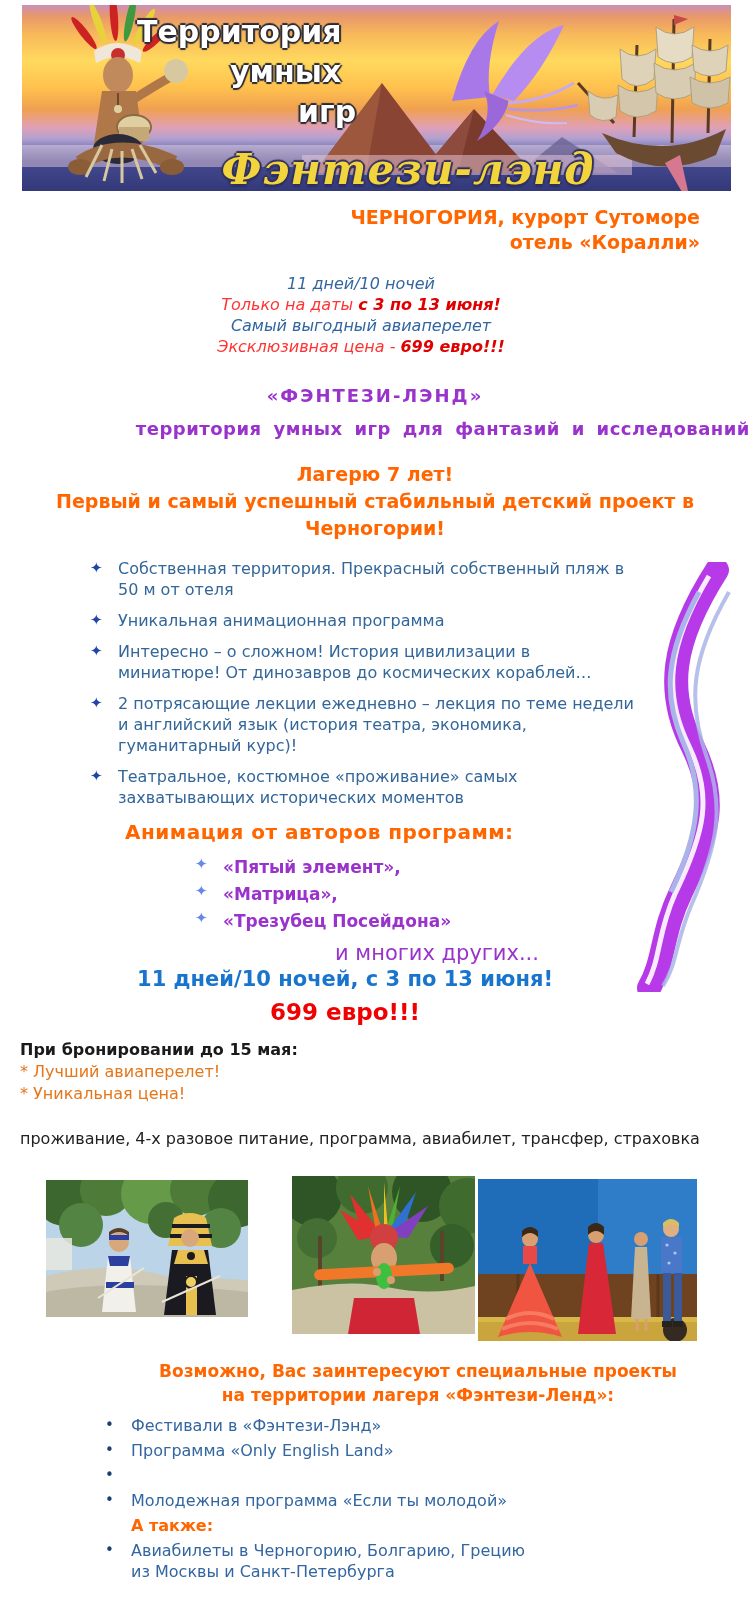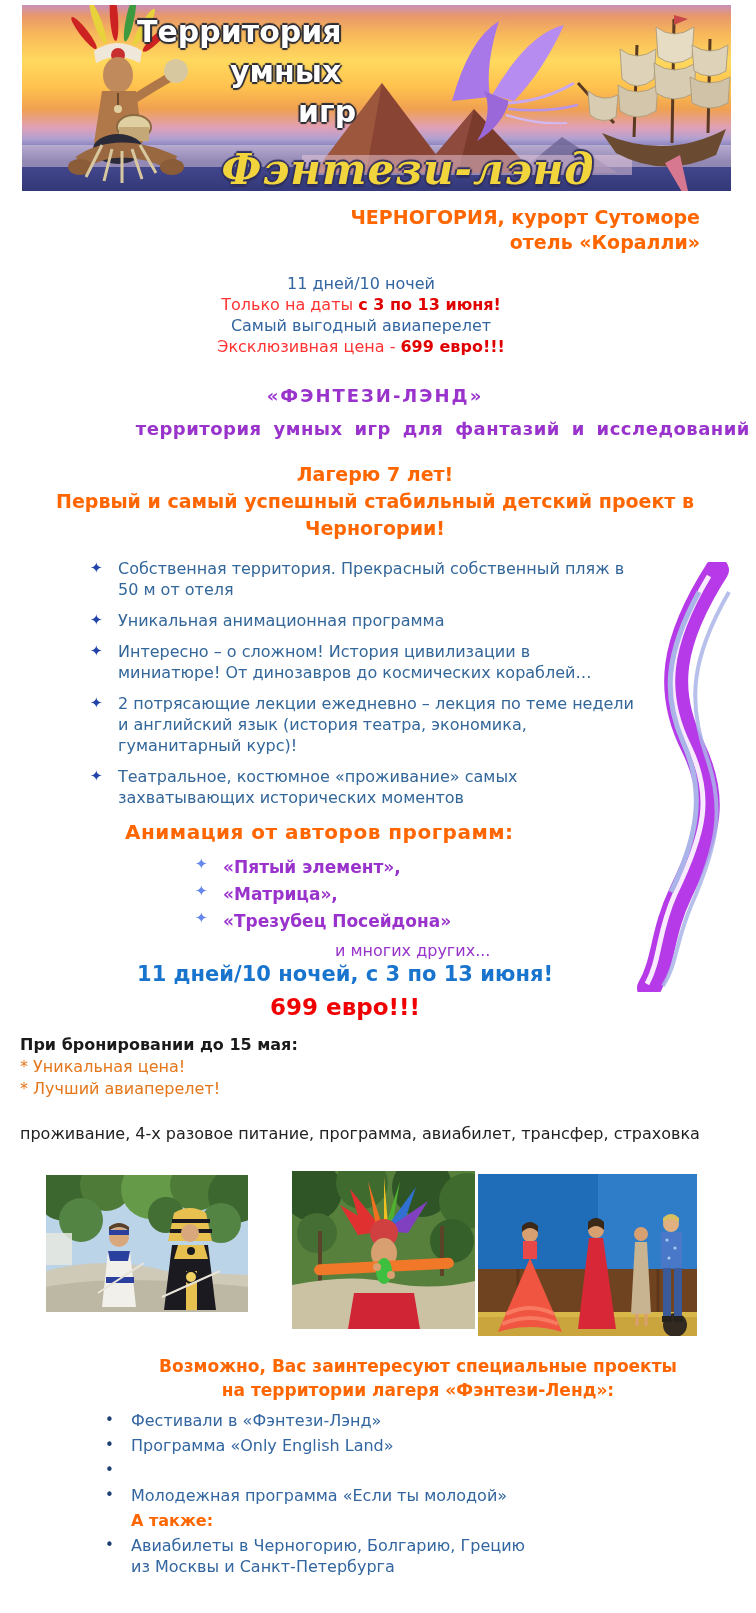--- a/index.html
+++ b/index.html
@@ -15,39 +15,39 @@
     text-shadow:-2px 0 1px #2a2a34,2px 0 1px #2a2a34,0 -2px 1px #2a2a34,0 2px 1px #2a2a34;}
   .tag1{left:115px;top:12px;} .tag2{left:208px;top:52px;} .tag3{left:276px;top:92px;}
   .banner-logo{position:absolute;left:196px;top:140px;width:380px;text-align:center;
     font-family:"DejaVu Serif","Liberation Serif",serif;font-style:italic;font-weight:bold;
     font-size:42px;color:#f2d43c;letter-spacing:1px;
     text-shadow:-2px 0 1px #303060,2px 0 1px #303060,0 -2px 1px #303060,0 3px 1px #303060;}
 
   
   .hotel{margin-top:14px;padding-right:56px;text-align:right;color:#FF6600;
          font-weight:bold;font-size:19px;line-height:25px;}
-  .intro{width:722px;margin-top:18px;text-align:center;font-size:16px;line-height:21px;}
+  .intro{width:722px;margin-top:18px;text-align:center;font-size:16px;line-height:21px;font-style:italic;}
   .c-blue{color:#3366A0;} .c-red{color:#FF3333;} .c-red-b{color:#E00000;font-weight:bold;}
   .title-purple{width:750px;margin-top:28px;text-align:center;color:#9933CC;
     font-weight:bold;font-size:18px;letter-spacing:2px;}
   .subtitle-purple{width:750px;margin-top:12px;text-align:right;color:#9933CC;
     font-weight:bold;font-size:18px;letter-spacing:.5px;word-spacing:5px;}
   .about{width:722px;margin-top:22px;text-align:center;color:#FF6600;
     font-weight:bold;font-size:19px;line-height:27px;padding-left:14px;}
 
   .features{margin:16px 0 0 90px;width:545px;}
   .feature{display:flex;margin-bottom:10px;color:#336699;font-size:16px;line-height:21px;}
   .star{flex:0 0 28px;color:#2244AA;font-size:15px;line-height:21px;}
   .star-lt{color:#6688EE;}
 
   .anim-heading{margin:12px 0 0 125px;color:#FF6600;font-weight:bold;font-size:20px;
     letter-spacing:.5px;}
   .programs{margin:10px 0 0 195px;}
   .program{display:flex;color:#9933CC;font-weight:bold;font-size:17px;line-height:27px;}
-  .others{margin:6px 0 0 335px;color:#9933CC;font-size:16px;}
+  .others{margin:6px 0 0 335px;color:#9933CC;font-size:21px;}
   .dates-line{width:690px;margin-top:2px;text-align:center;color:#1874CD;
     font-weight:bold;font-size:21px;}
   .price-line{width:690px;margin-top:8px;text-align:center;color:#F00000;
     font-weight:bold;font-size:23px;}
 
   .booking{margin:14px 0 0 20px;font-size:16px;line-height:22px;}
   .booking-h{color:#1a1a1a;font-weight:bold;}
   .booking-i{color:#E5761A;}
   .cost{margin:24px 0 0 20px;}
   .cost-l1{font-style:italic;font-weight:bold;font-size:17px;color:#111;}
@@ -213,22 +213,22 @@
       <span>«Трезубец Посейдона»</span>
     </div>
   </div>
   <div class="others">и многих других...</div>
 
   <div class="dates-line">11 дней/10 ночей, с 3 по 13 июня!</div>
   <div class="price-line">699 евро!!!</div>
 
   <div class="booking">
     <div class="booking-h">При бронировании до 15 мая:</div>
+    <div class="booking-i">* Лучший авиаперелет!</div>
     <div class="booking-i">* Уникальная цена!</div>
-    <div class="booking-i">* Лучший авиаперелет!</div>
   </div>
 
   <div class="cost">
     <div class="cost-l2">проживание, 4-х разовое питание, программа, авиабилет, трансфер, страховка</div>
   </div>
 
   <div class="photos">
     <div class="photo photo1">
       <svg width="202" height="137" viewBox="0 0 202 137">
         <rect width="202" height="137" fill="#bcd4e8"></rect>

